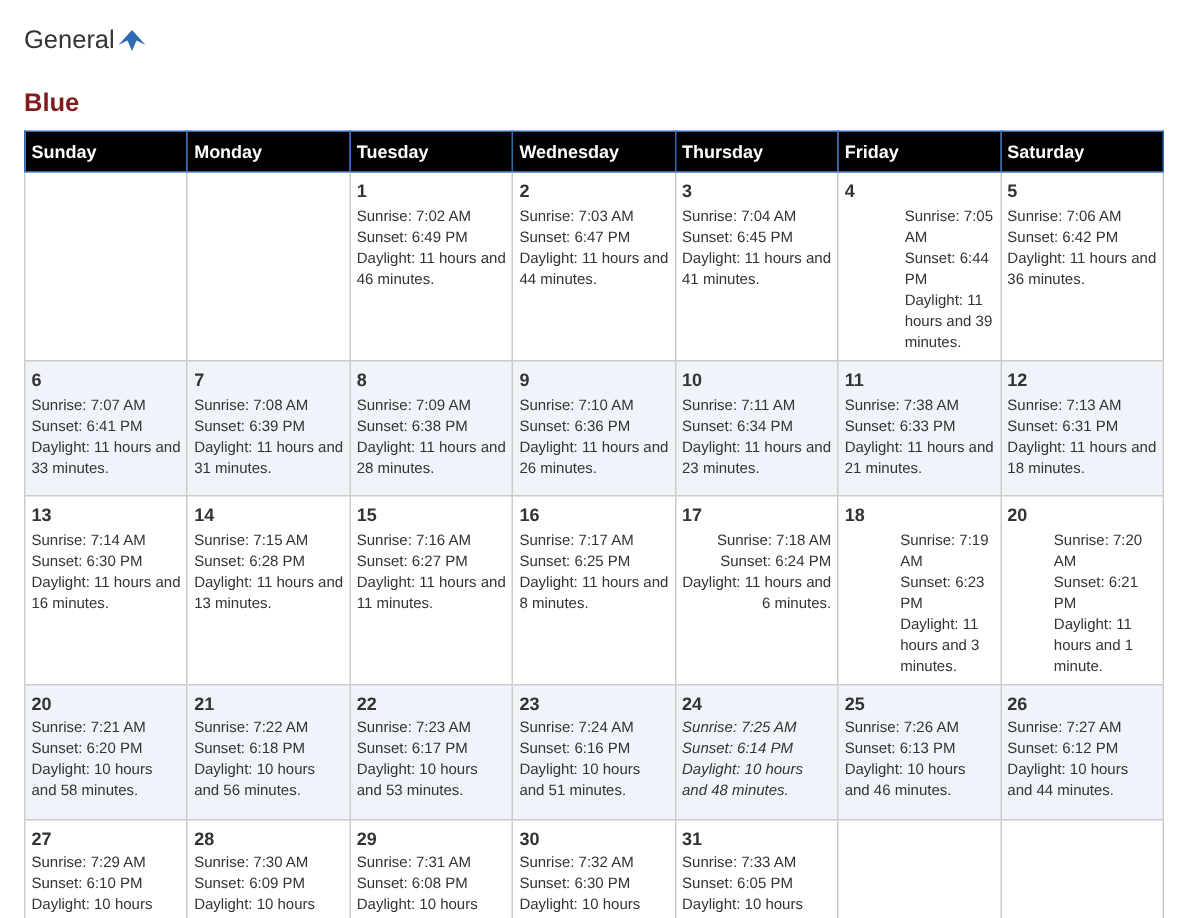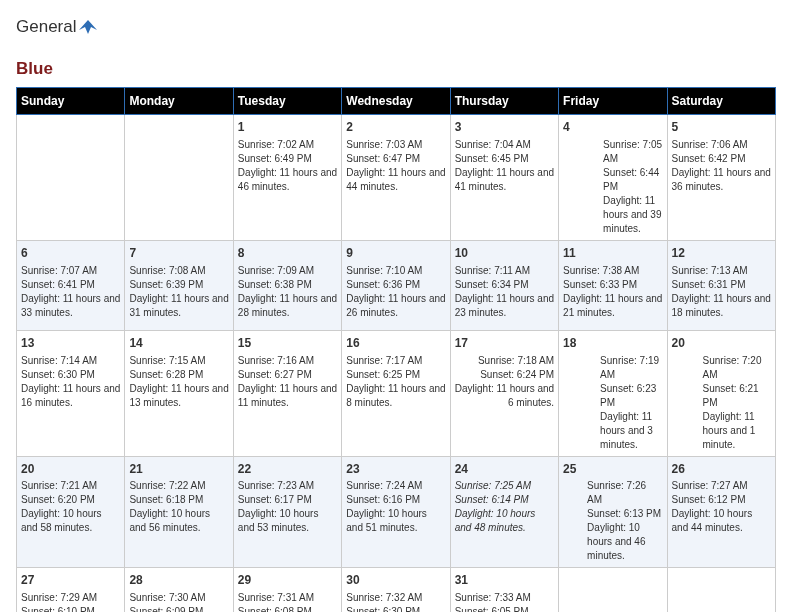--- a/index.html
+++ b/index.html
@@ -259,21 +259,21 @@
 Daylight: 10 hours and 51 minutes.</div>
         </td>
         <td>
           <span class="day-num">24</span>
           <div class="day-info" style="white-space: pre-line; font-style: italic;">Sunrise: 7:25 AM
 Sunset: 6:14 PM
 Daylight: 10 hours and 48 minutes.</div>
         </td>
         <td>
           <span class="day-num">25</span>
-          <div class="day-info" style="white-space: pre-line; margin-left: 24px;">Sunrise: 7:26 AM
+          <div class="day-info" style="white-space: pre-line;">Sunrise: 7:26 AM
 Sunset: 6:13 PM
 Daylight: 10 hours and 46 minutes.</div>
         </td>
         <td>
           <span class="day-num">26</span>
           <div class="day-info" style="white-space: pre-line;">Sunrise: 7:27 AM
 Sunset: 6:12 PM
 Daylight: 10 hours and 44 minutes.</div>
         </td>
       </tr>

